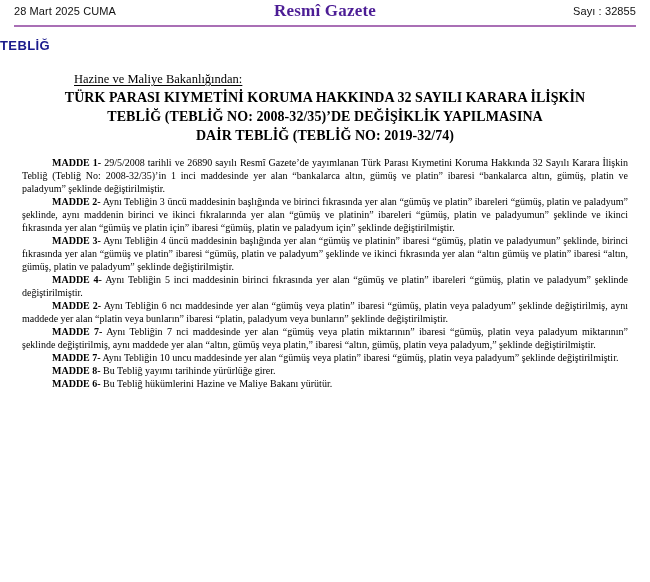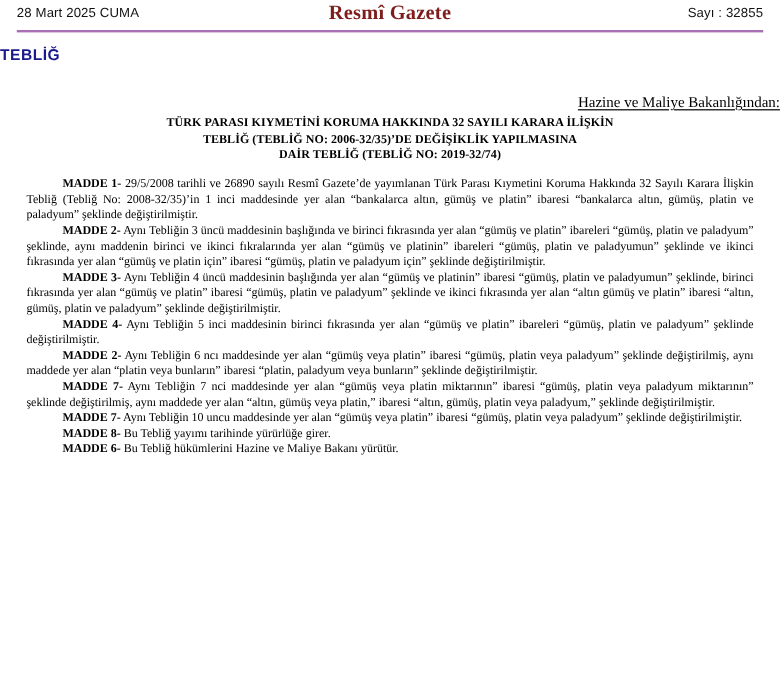--- a/index.html
+++ b/index.html
@@ -68,36 +68,35 @@
     margin-top: 11px;
     font-family: "Liberation Sans", "DejaVu Sans", sans-serif;
     font-weight: bold;
     font-size: 13px;
     color: #1a1a8c;
     letter-spacing: 0.4px;
   }
 
   
   .issuer-wrap {
-    margin: 23px 0 0 0;
-    padding-left: 32px;
-    text-align: right;
+    margin: 16px 0 0 0;
+    padding-left: 74px;
   }
   .issuer {
     display: inline-block;
     font-size: 12.5px;
     text-decoration: underline;
     text-underline-offset: 1.5px;
   }
 
   .doc-title {
     margin: 2px 40px 0 40px;
     text-align: center;
     font-weight: bold;
-    font-size: 10px;
+    font-size: 14px;
     line-height: 1.35;
     letter-spacing: 0.05px;
   }
   .doc-title .tline { display: block; white-space: nowrap; }
 
   
   .body {
     margin: 10px 22px 0 22px;
   }
   .article {
@@ -113,35 +112,35 @@
     font-weight: bold;
   }
 </style>
 </head>
 <body>
 
 <div class="page">
 
   <div class="masthead">
     <div class="masthead-date">28 Mart 2025 CUMA</div>
-    <div class="masthead-title" style="color: #7f1d1d;">Resmî Gazete</div>
+    <div class="masthead-title" style="color: #4c1d95;">Resmî Gazete</div>
     <div class="masthead-issue">Sayı : 32855</div>
   </div>
 
   <div class="masthead-rule" style="background: rgb(169, 111, 181);"></div>
 
   <div class="section-heading" style="color: rgb(26, 26, 140);">TEBLİĞ</div>
 
   <div class="issuer-wrap">
     <span class="issuer">Hazine ve Maliye Bakanlığından:</span>
   </div>
 
   <div class="doc-title">
     <span class="tline">TÜRK PARASI KIYMETİNİ KORUMA HAKKINDA 32 SAYILI KARARA İLİŞKİN</span>
-    <span class="tline">TEBLİĞ (TEBLİĞ NO: 2006-32/35)’DE DEĞİŞİKLİK YAPILMASINA</span>
+    <span class="tline">TEBLİĞ (TEBLİĞ NO: 2008-32/35)’DE DEĞİŞİKLİK YAPILMASINA</span>
     <span class="tline">DAİR TEBLİĞ (TEBLİĞ NO: 2019-32/74)</span>
   </div>
 
   <div class="body">
 
     <p class="article"><span class="marker">MADDE 1-</span><span> 29/5/2008 tarihli ve 26890 sayılı Resmî Gazete’de yayımlanan Türk Parası Kıymetini Koruma Hakkında 32 Sayılı Karara İlişkin Tebliğ (Tebliğ No: 2008-32/35)’in 1 inci maddesinde yer alan “bankalarca altın, gümüş ve platin” ibaresi “bankalarca altın, gümüş, platin ve paladyum” şeklinde değiştirilmiştir.</span></p>
 
     <p class="article"><span class="marker">MADDE 2-</span><span> Aynı Tebliğin 3 üncü maddesinin başlığında ve birinci fıkrasında yer alan “gümüş ve platin” ibareleri “gümüş, platin ve paladyum” şeklinde, aynı maddenin birinci ve ikinci fıkralarında yer alan “gümüş ve platinin” ibareleri “gümüş, platin ve paladyumun” şeklinde ve ikinci fıkrasında yer alan “gümüş ve platin için” ibaresi “gümüş, platin ve paladyum için” şeklinde değiştirilmiştir.</span></p>
 
     <p class="article"><span class="marker">MADDE 3-</span><span> Aynı Tebliğin 4 üncü maddesinin başlığında yer alan “gümüş ve platinin” ibaresi “gümüş, platin ve paladyumun” şeklinde, birinci fıkrasında yer alan “gümüş ve platin” ibaresi “gümüş, platin ve paladyum” şeklinde ve ikinci fıkrasında yer alan “altın gümüş ve platin” ibaresi “altın, gümüş, platin ve paladyum” şeklinde değiştirilmiştir.</span></p>

